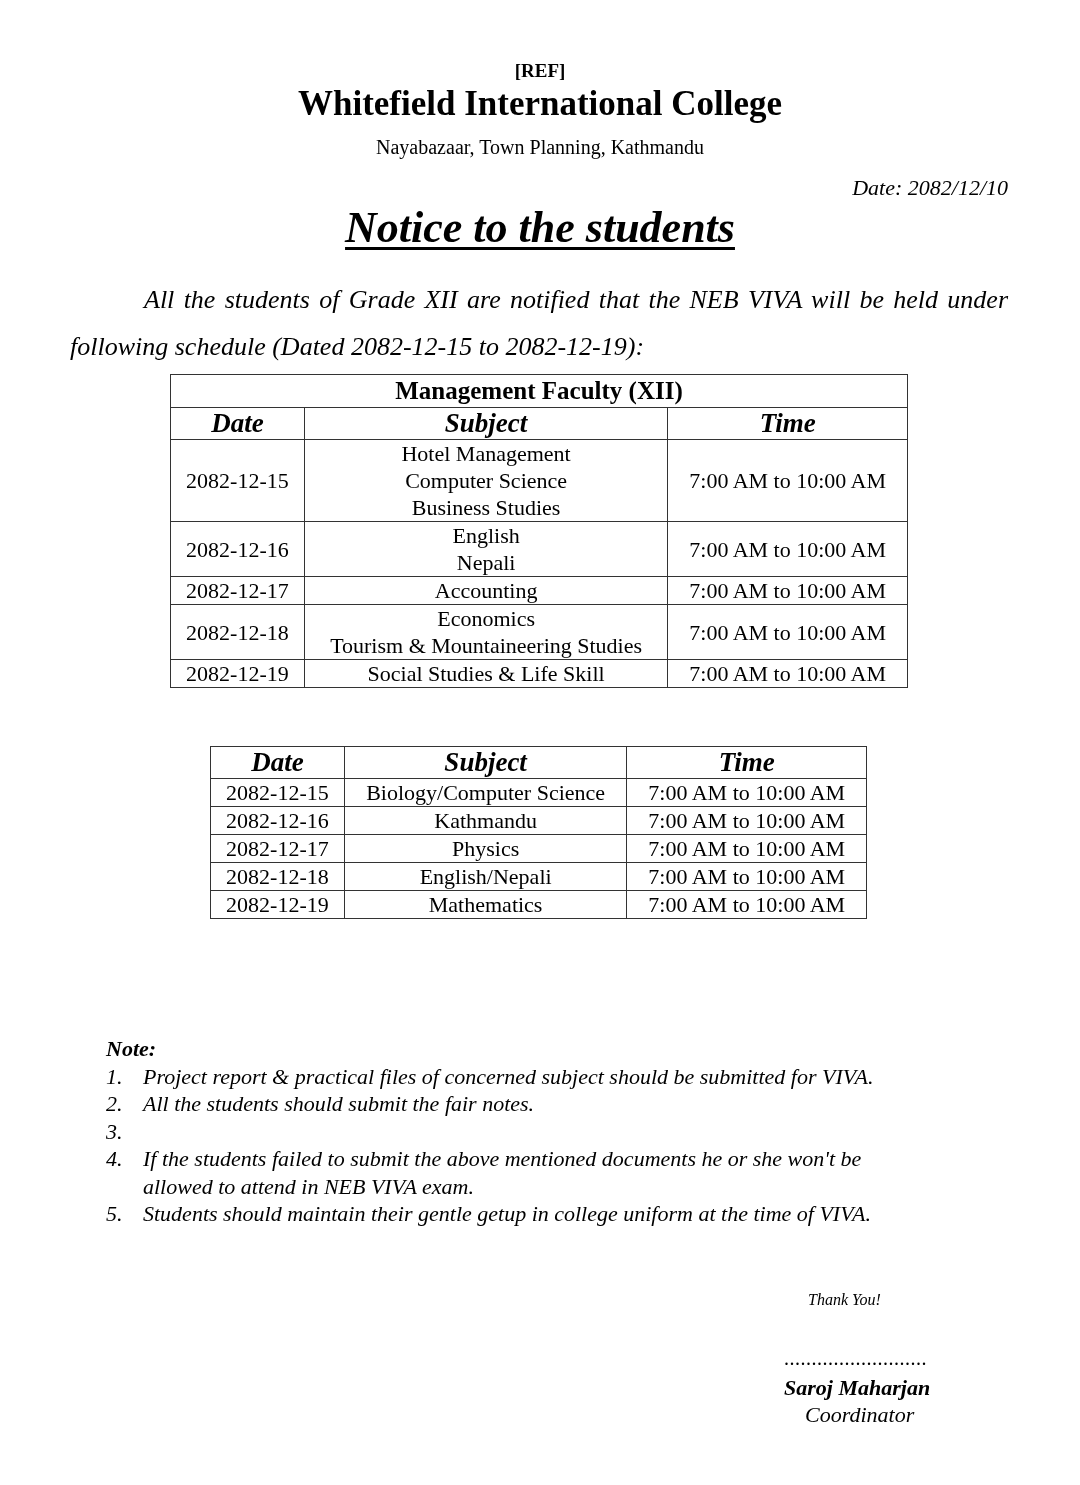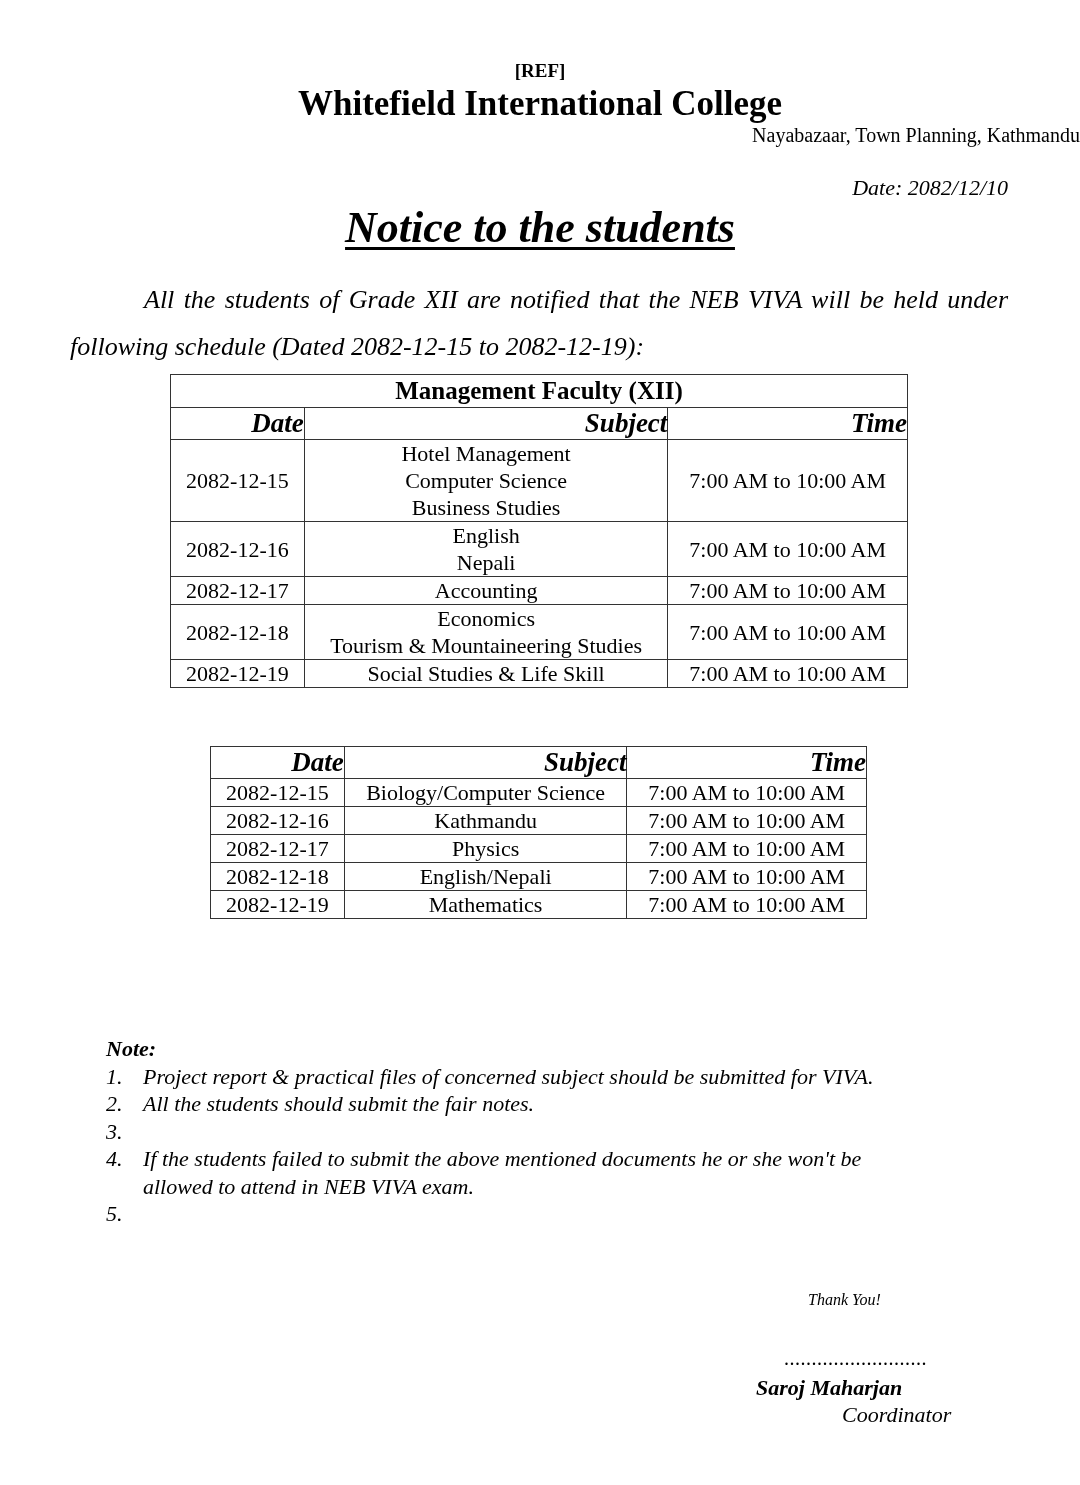--- a/index.html
+++ b/index.html
@@ -1,40 +1,40 @@
 <!DOCTYPE html>
 <html><head>
 <meta charset="utf-8">
 <style>
   html, body { margin: 0; padding: 0; background: #ffffff; }
   body { width: 1080px; height: 1485px; position: relative; color: #000; font-family: "Liberation Serif", serif; overflow: hidden; }
   .abs { position: absolute; }
   .center { left: 0; width: 1080px; text-align: center; }
   .ref { top: 60px; font-size: 19px; font-weight: bold; }
   .college { top: 84px; font-size: 35px; font-weight: bold; }
-  .address { top: 124px; font-size: 20px; text-align: right; }
+  .address { top: 136px; font-size: 20px; }
   .date { top: 175px; right: 72px; font-size: 22px; font-style: italic; margin-left: 28px; }
   .title { top: 202px; font-size: 44px; font-weight: bold; font-style: italic; }
   .title span { text-decoration: underline; text-decoration-thickness: 3px; text-underline-offset: 5px; }
   .para { left: 70px; width: 938px; top: 276px; font-size: 26px; font-style: italic; line-height: 47px; text-align: justify; text-align-last: left; }
   .para .indent { display: inline-block; width: 74px; }
   table { position: absolute; border-collapse: collapse; font-size: 22px; border-radius: 30px; }
   td, th { border: 1.5px solid #333; text-align: center; padding: 0; line-height: 27px; font-weight: normal; }
   .thead-title { font-weight: bold; font-size: 25px; line-height: 32px; }
-  .colhead { font-weight: bold; font-style: italic; font-size: 27px; line-height: 31px; text-align: right; }
+  .colhead { font-weight: bold; font-style: italic; font-size: 27px; line-height: 31px; }
   #mgmt { left: 170px; top: 374px; width: 738px; }
   #sci { left: 210px; top: 746px; width: 657px; }
   .notes { left: 106px; top: 1035px; font-size: 22px; font-style: italic; line-height: 27.5px; }
   .note-head { font-weight: bold; }
   .note-item { display: flex; }
   .note-num { width: 37px; flex: none; }
   .thanks { top: 1291px; left: 808px; font-size: 16px; font-style: italic; }
   .dots { top: 1347px; left: 784px; font-size: 20px; letter-spacing: 0.5px; }
-  .sign-name { top: 1375px; left: 756px; font-size: 22px; font-weight: bold; font-style: italic; }
-  .sign-role { top: 1402px; left: 842px; font-size: 22px; font-style: italic; }
+  .sign-name { top: 1375px; left: 784px; font-size: 22px; font-weight: bold; font-style: italic; }
+  .sign-role { top: 1402px; left: 805px; font-size: 22px; font-style: italic; }
 </style>
 </head>
 <body>
 
 <div class="abs center ref">[REF]</div>
 <div class="abs center college">Whitefield International College</div>
 <div class="abs center address">Nayabazaar, Town Planning, Kathmandu</div>
 <div class="abs date">Date: 2082/12/10</div>
 <div class="abs center title"><span>Notice to the students</span></div>
 <div class="abs para"><span class="indent"></span><span>All the students of Grade XII are notified that the NEB VIVA will be held under following schedule (Dated 2082-12-15 to 2082-12-19):</span></div>
@@ -148,19 +148,20 @@
     </div>
   <div class="note-item">
       <span class="note-num">3.</span>
     </div>
   <div class="note-item" style="width:830px;">
       <span class="note-num">4.</span>
       <span>If the students failed to submit the above mentioned documents he or she won't be allowed to attend in NEB VIVA exam.</span>
     </div>
   <div class="note-item">
       <span class="note-num">5.</span>
+      <span>Students should maintain their gentle getup in college uniform at the time of VIVA.</span>
     </div>
 </div>
 
 <div class="abs thanks">Thank You!</div>
 <div class="abs dots">..........................</div>
 <div class="abs sign-name">Saroj Maharjan</div>
 <div class="abs sign-role">Coordinator</div>
 
 </body></html>

